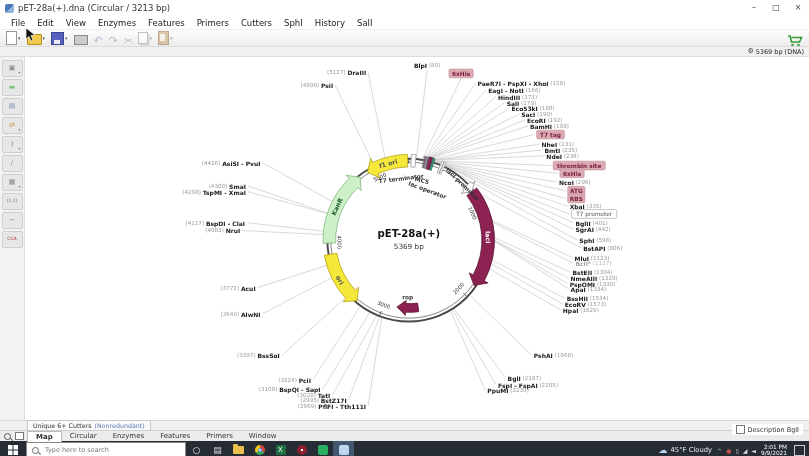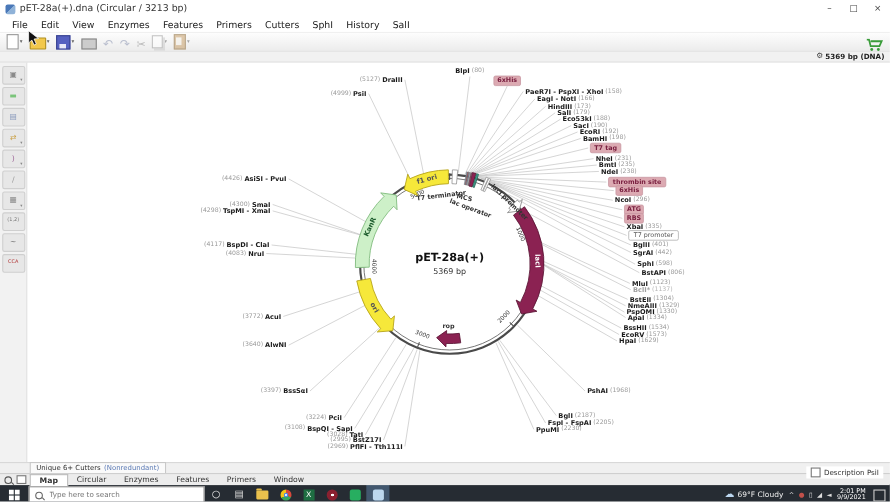--- a/index.html
+++ b/index.html
@@ -138,21 +138,21 @@
     <svg width="16" height="12" viewBox="0 0 16 12">
       <path d="M1 1 h2 l1.5 6 h8 l2-4.5 h-10" fill="none" stroke="#3a9c3a" stroke-width="1.6"></path>
       <circle cx="5.5" cy="10" r="1.3" fill="#3a9c3a"></circle>
       <circle cx="11.5" cy="10" r="1.3" fill="#3a9c3a"></circle>
     </svg>
   </span>
 </div>
 
 <div class="infobar">
   <span class="gear">⚙</span>
-  <span style="font-weight:bold">5369 bp  (DNA)</span>
+  <span style="font-weight:normal">5369 bp  (DNA)</span>
 </div>
 
 <div class="main">
   <div class="side">
       <div class="stool">
         <span class="g" style="color: rgb(138, 138, 138);">▣</span>
         <span class="sc">▾</span>
       </div>
       <div class="stool">
         <span class="g" style="color: rgb(122, 196, 122);">▬</span>
@@ -358,21 +358,21 @@
     </div>
   <span class="tab active">Map</span>
       <span class="tab">Circular</span>
       <span class="tab">Enzymes</span>
       <span class="tab">Features</span>
       <span class="tab">Primers</span>
       <span class="tab">Window</span>
     </div>
   <div class="descpanel">
     <span class="cb"></span>
-    <span>Description PsiI</span>
+    <span>Description BglI</span>
   </div>
 </div>
 
 <div class="taskbar">
   <div class="start">
     <svg width="10" height="10" viewBox="0 0 10 10">
       <rect x="0" y="0" width="4.5" height="4.5" fill="#fff"></rect>
         <rect x="5.5" y="0" width="4.5" height="4.5" fill="#fff"></rect>
       <rect x="0" y="5.5" width="4.5" height="4.5" fill="#fff"></rect>
         <rect x="5.5" y="5.5" width="4.5" height="4.5" fill="#fff"></rect>
@@ -400,21 +400,21 @@
       <div class="tb-app">
         <span class="ap-greenapp"></span>
       </div>
       <div class="tb-app active">
         <span class="ap-snapgene"></span>
       </div>
     </div>
   <div class="tray">
     <span class="weather">
       <span class="cloud">☁</span>
-      <span>69°F Cloudy</span>
+      <span>45°F Cloudy</span>
     </span>
     <span id="trayicons" style="display:flex;gap:4px;align-items:center">
         <span class="trayic" style="color: rgb(221, 221, 221);">^</span>
         <span class="trayic" style="color: rgb(192, 80, 74);">●</span>
         <span class="trayic" style="color: rgb(221, 221, 221);">▯</span>
         <span class="trayic" style="color: rgb(221, 221, 221);">◢</span>
         <span class="trayic" style="color: rgb(221, 221, 221);">◄</span>
       </span>
     <span class="clock">
       <span>2:01 PM</span><br>

